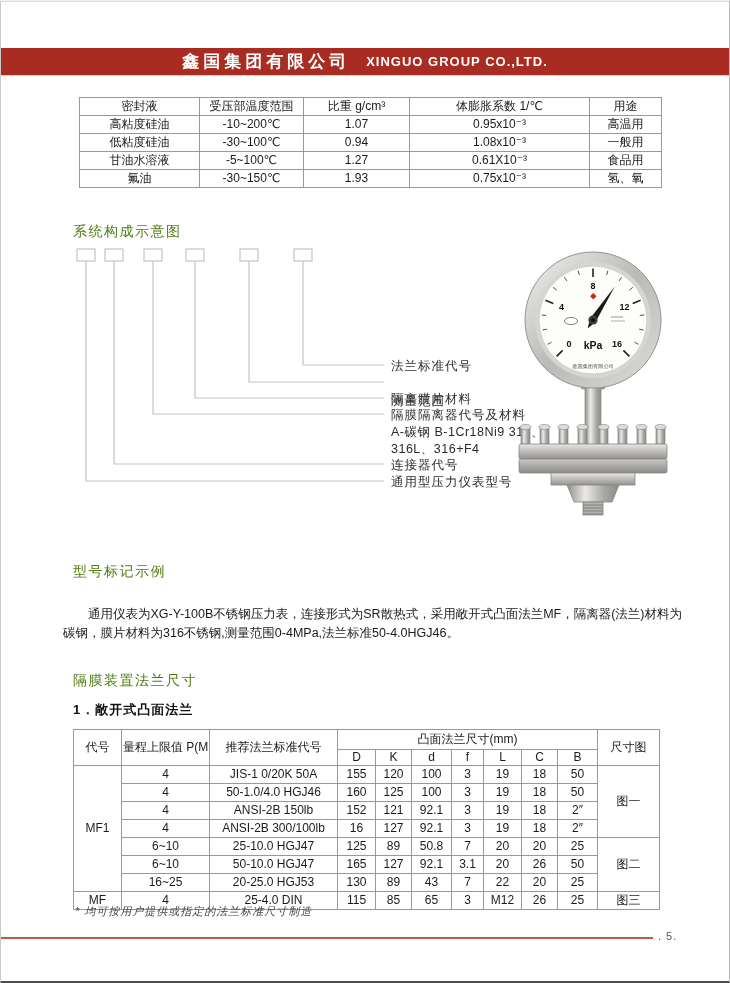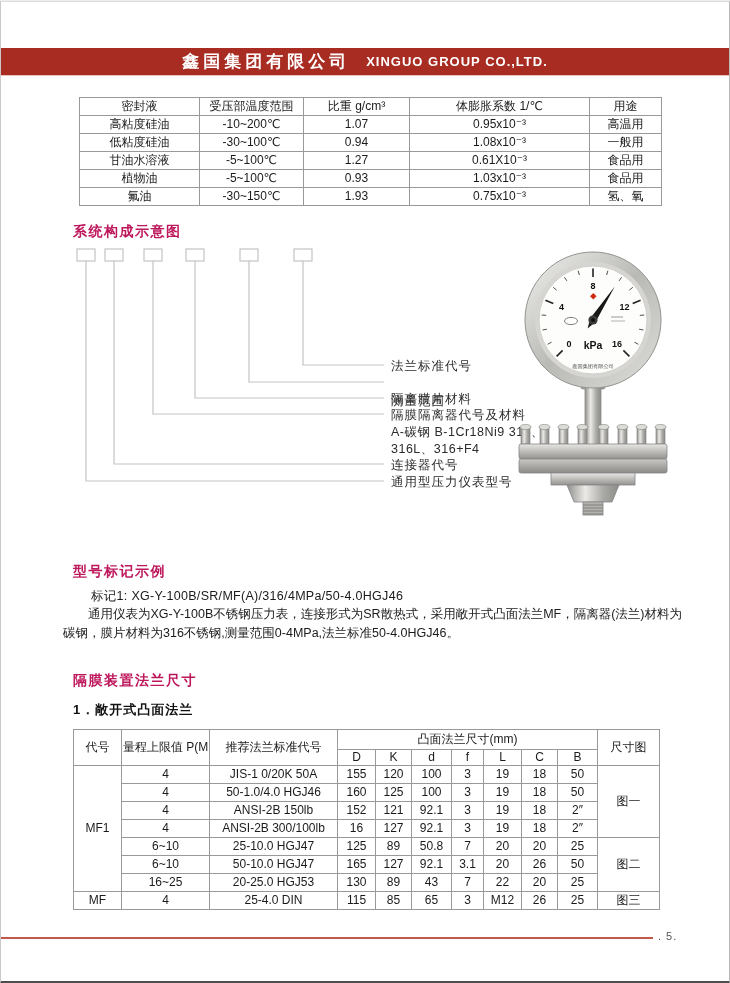--- a/index.html
+++ b/index.html
@@ -17,21 +17,21 @@
   }
   .banner .cn{font-size:17px;font-weight:bold;letter-spacing:4px;}
   .banner .en{font-size:13px;margin-left:16px;letter-spacing:1px;font-weight:bold;}
   table.grid{position:absolute;border-collapse:collapse;table-layout:fixed;font-size:12px;color:#1a1a1a;border-radius:8px;}
   table.grid td{border:1px solid #999;text-align:center;padding:0 1px;height:17px;line-height:13px;overflow:hidden;white-space:nowrap;}
   .t1{left:78px;top:95px;width:582px;}
   .t2{left:72px;top:727px;width:586px;}
   .t2 td{height:17px;}
   .t2 tr.h1 td{height:19px;}
   .t2 tr.h2 td{height:15px;}
-  .sec-title{position:absolute;color:#be185d;font-weight:bold;font-size:14px;letter-spacing:1.5px;}
+  .sec-title{position:absolute;color:#4d7c0f;font-weight:normal;font-size:14px;letter-spacing:1.5px;}
   .sub-title{position:absolute;color:#111;font-weight:bold;font-size:13px;letter-spacing:1px;}
   .callout{position:absolute;left:390px;font-size:12.5px;color:#2b2b2b;letter-spacing:1px;white-space:nowrap;}
   .mark-line{position:absolute;left:90px;top:586px;font-size:12.5px;color:#1a1a1a;letter-spacing:.3px;}
   .desc{position:absolute;left:62px;top:603px;width:630px;font-size:12.5px;line-height:19px;color:#1a1a1a;text-indent:2em;}
   .footnote{position:absolute;left:74px;top:902px;font-size:11px;font-style:italic;color:#444;letter-spacing:1px;}
   .footer-line{position:absolute;left:0;top:935px;width:652px;border-top:2px solid #c4584c;}
   .page-num{position:absolute;left:657px;top:928px;font-size:11px;color:#555;letter-spacing:1px;}
   svg text{font-family:"Liberation Sans","DejaVu Sans",sans-serif;}
 </style>
 </head>
@@ -72,27 +72,20 @@
         <td>-30~100℃</td>
         <td>0.94</td>
         <td>1.08x10⁻³</td>
         <td>一般用</td>
       </tr>
       <tr>
         <td>甘油水溶液</td>
         <td>-5~100℃</td>
         <td>1.27</td>
         <td>0.61X10⁻³</td>
-        <td>食品用</td>
-      </tr>
-      <tr>
-        <td>植物油</td>
-        <td>-5~100℃</td>
-        <td>0.93</td>
-        <td>1.03x10⁻³</td>
         <td>食品用</td>
       </tr>
       <tr>
         <td>氟油</td>
         <td>-30~150℃</td>
         <td>1.93</td>
         <td>0.75x10⁻³</td>
         <td>氢、氧</td>
       </tr>
     </tbody>
@@ -236,21 +229,20 @@
     <line x1="104" y1="72" x2="116" y2="72" stroke="#9a9995" stroke-width="1"></line>
     <line x1="104" y1="76" x2="118" y2="76" stroke="#b3b2ae" stroke-width="1"></line>
     <polygon points="107.8,41.5 88.7,76.7 80.6,83.4 83.3,73.3" fill="#181816"></polygon>
     <circle cx="86" cy="75" r="4.6" fill="#3b3b39"></circle>
     <circle cx="86" cy="75" r="2" fill="#111"></circle>
     <text x="86" y="104" text-anchor="middle" font-size="10.5" font-weight="bold" fill="#111">kPa</text>
     <text x="86" y="123" text-anchor="middle" font-size="5.2" fill="#55544f">鑫国集团有限公司</text>
   </svg>
 
   <div class="sec-title" style="left:72px;top:561px;">型号标记示例</div>
-  <div class="mark-line">标记1: XG-Y-100B/SR/MF(A)/316/4MPa/50-4.0HGJ46</div>
   <div class="desc">通用仪表为XG-Y-100B不锈钢压力表，连接形式为SR散热式，采用敞开式凸面法兰MF，隔离器(法兰)材料为碳钢，膜片材料为316不锈钢,测量范围0-4MPa,法兰标准50-4.0HGJ46。</div>
 
   <div class="sec-title" style="left:72px;top:670px;">隔膜装置法兰尺寸</div>
   <div class="sub-title" style="left:72px;top:699px;">1．敞开式凸面法兰</div>
 
   <table class="grid t2">
     <colgroup>
       <col style="width:48px">
         <col style="width:88px">
         <col style="width:128px">
@@ -369,17 +361,18 @@
         <td>65</td>
         <td>3</td>
         <td>M12</td>
         <td>26</td>
         <td>25</td>
         <td>图三</td>
       </tr>
     </tbody>
   </table>
 
+  <div class="footnote">* 均可按用户提供或指定的法兰标准尺寸制造</div>
 
   <div class="footer-line"></div>
   <div class="page-num">. 5.</div>
 
 </div>
 
 </body></html>

